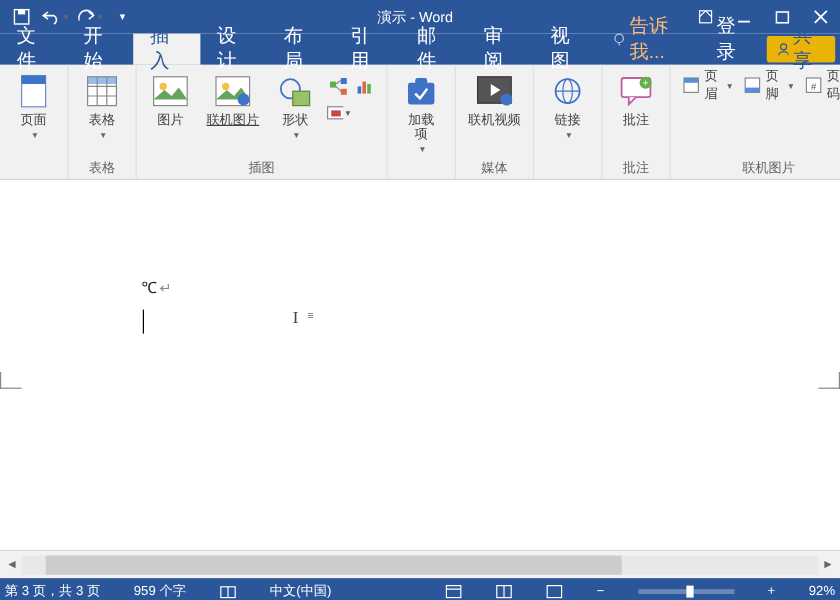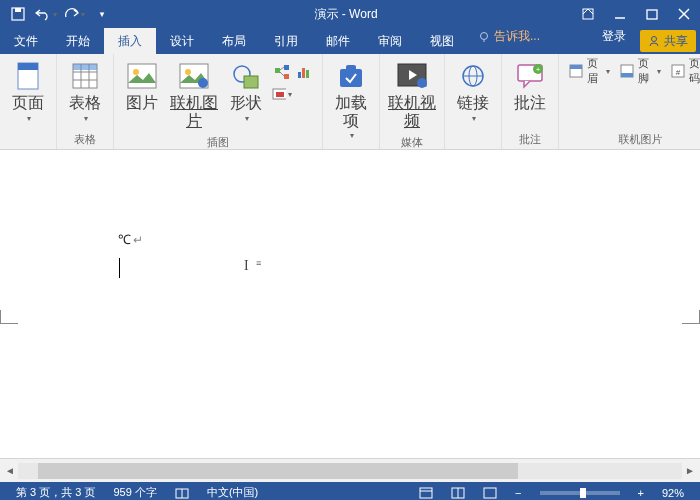--- a/index.html
+++ b/index.html
@@ -3,54 +3,54 @@
 <meta charset="utf-8">
 <style>
 * { margin: 0; padding: 0; box-sizing: border-box; font-family: "Microsoft YaHei", sans-serif; user-select: none; }
 html, body { width: 700px; height: 500px; overflow: hidden; background: #fff; }
 .titlebar { height: 28px; background: #2b579a; color: #fff; display: flex; align-items: center; font-size: 12px; }
 .qat { display: flex; align-items: center; gap: 4px; padding: 0 6px; }
 .qat .qbtn { width: 24px; height: 24px; display: flex; align-items: center; justify-content: center; cursor: pointer; }
 .title-text { flex: 1; text-align: center; }
 .winctrls { display: flex; }
 .winctrls .wbtn { width: 32px; height: 28px; display: flex; align-items: center; justify-content: center; cursor: pointer; }
-.tabsrow { height: 26px; background: #2b579a; color: #fff; display: flex; align-items: flex-start; font-size: 12px; }
+.tabsrow { height: 26px; background: #2b579a; color: #fff; display: flex; align-items: flex-end; font-size: 16px; }
 .tab { padding: 5px 14px; cursor: pointer; height: 26px; display: flex; align-items: center; }
 .tab.active { background: #f1f1f1; color: #2b579a; }
 .tabsrow .spacer { flex: 1; }
 .tellme { color: #fdba74; display: flex; align-items: center; gap: 4px; padding: 0 10px; }
 .signin { padding: 0 10px; display: flex; align-items: center; }
 .share { background: #eab308; color: #2b579a; padding: 0 8px; height: 22px; margin: 2px 4px; display: flex; align-items: center; gap: 4px; border-radius: 2px; }
 .ribbon { height: 96px; background: #f1f1f1; border-bottom: 1px solid #d4d4d4; display: flex; font-size: 12px; color: #444; }
 .group { display: flex; flex-direction: column; border-right: 1px solid #e0e0e0; }
 .gbody { flex: 1; display: flex; align-items: flex-start; padding: 4px 6px; gap: 4px; }
 .glabel { text-align: center; font-size: 11px; color: #666; padding-bottom: 2px; }
 .bigbtn { display: flex; flex-direction: column; align-items: center; justify-content: center; width: 44px; padding: 2px 2px; cursor: pointer; gap: 2px; }
 .bigbtn .ic { width: 32px; height: 32px; display: flex; align-items: center; justify-content: center; }
-.bigbtn .lbl { font-size: 16px; text-align: center; line-height: 1.1; }
+.bigbtn .lbl { font-size: 11px; text-align: center; line-height: 1.1; }
 .vstack { display: flex; flex-direction: row; gap: 2px; padding-top: 2px; }
 .smbtn { display: flex; align-items: center; gap: 4px; padding: 2px 4px; cursor: pointer; font-size: 11px; height: 22px; }
 .smbtn .sic { width: 16px; height: 16px; display: flex; align-items: center; justify-content: center; }
 .drop { font-size: 8px; color: #666; margin-left: 2px; }
 .miniicons { display: flex; flex-wrap: wrap; width: 44px; gap: 2px; padding-top: 4px; }
 .miniicons .mic { width: 20px; height: 20px; display: flex; align-items: center; justify-content: center; cursor: pointer; }
 .doc-area { position: relative; height: 308px; background: #fff; overflow: hidden; }
 .corner-bl, .corner-br { position: absolute; width: 18px; height: 14px; border: 1px solid #888; }
 .corner-bl { left: 0; top: 160px; border-right: none; border-top: none; }
 .corner-br { right: 0; top: 160px; border-left: none; border-top: none; }
 .content-text { position: absolute; left: 118px; top: 230px; font-size: 13px; color: #222; font-family: Calibri, sans-serif; }
 .para-mark { font-size: 12px; color: #888; margin-left: 2px; }
 .cursor-i { position: absolute; left: 119px; top: 258px; width: 1px; height: 20px; background: #000; }
 .cursor-txt { position: absolute; left: 244px; top: 258px; font-size: 14px; color: #444; font-family: serif; }
 .cursor-label { position: absolute; left: 256px; top: 258px; font-size: 9px; color: #666; }
 .scrollarea { height: 24px; background: #f1f1f1; border-top: 1px solid #d4d4d4; display: flex; align-items: center; }
 .hscroll { flex: 1; height: 16px; background: #e8e8e8; margin: 0 18px; position: relative; }
 .hscroll .thumb { position: absolute; left: 20px; width: 480px; height: 16px; background: #ccc; }
 .hscroll .arrow { position: absolute; top: 0; width: 16px; height: 16px; display: flex; align-items: center; justify-content: center; color: #666; font-size: 10px; }
-.statusbar { height: 18px; background: #2b579a; color: #fff; display: flex; align-items: center; font-size: 11px; padding: 0 16px; gap: 18px; border-top: 3px solid #2b579a; }
+.statusbar { height: 18px; background: #2b579a; color: #fff; display: flex; align-items: center; font-size: 11px; padding: 0 4px; gap: 28px; border-top: 3px solid #2b579a; }
 .statusbar .sseg { display: flex; align-items: center; gap: 4px; cursor: pointer; }
 .statusbar .spacer { flex: 1; }
 .zoomslider { width: 80px; height: 4px; background: #6a88b5; position: relative; }
 .zoomslider .zthumb { position: absolute; left: 50%; top: -3px; width: 6px; height: 10px; background: #fff; }
 svg { display: block; }
 </style>
 </head>
 <body>
 
 <div class="titlebar">
@@ -244,21 +244,21 @@
         <div class="lbl" style="white-space:pre;">加载
 项</div>
         <span class="drop">▾</span>
       </div>
     </div>
     <div class="glabel"> </div>
   </div>
 
   <div class="group">
     <div class="gbody">
-      <div class="bigbtn" style="width:52px;text-decoration:underline;">
+      <div class="bigbtn" style="width:52px;">
         <div class="ic">
             <svg width="30" height="26">
               <rect x="1" y="1" width="28" height="22" fill="#555" stroke="#333"></rect>
               <polygon points="12,7 20,12 12,17" fill="#fff"></polygon>
               <circle cx="25" cy="20" r="5" fill="#3f73c7"></circle>
             </svg>
           </div>
         <div class="lbl">联机视频</div>
       </div>
     </div>

